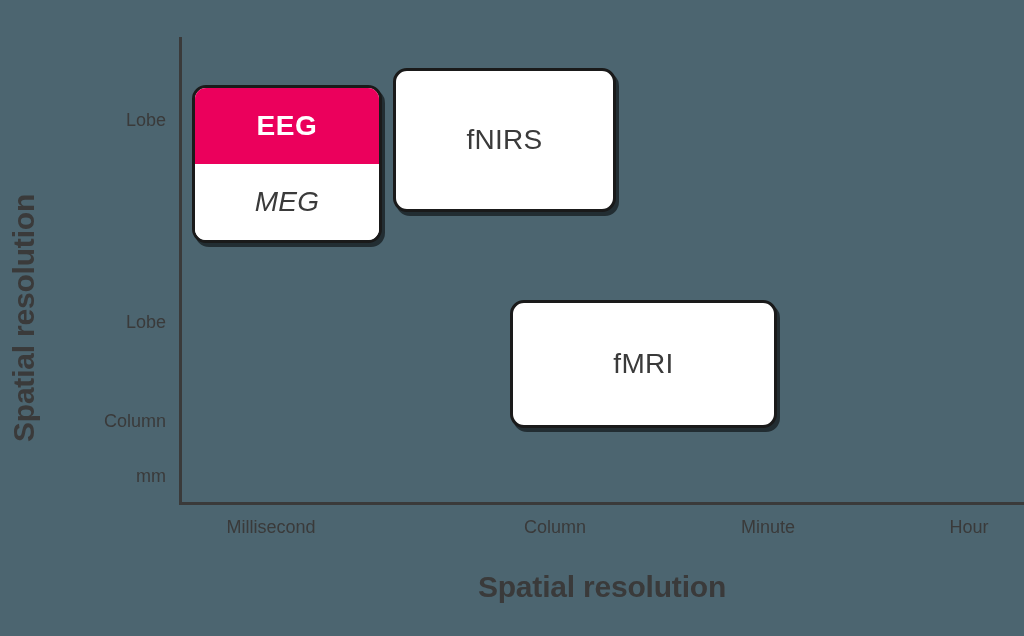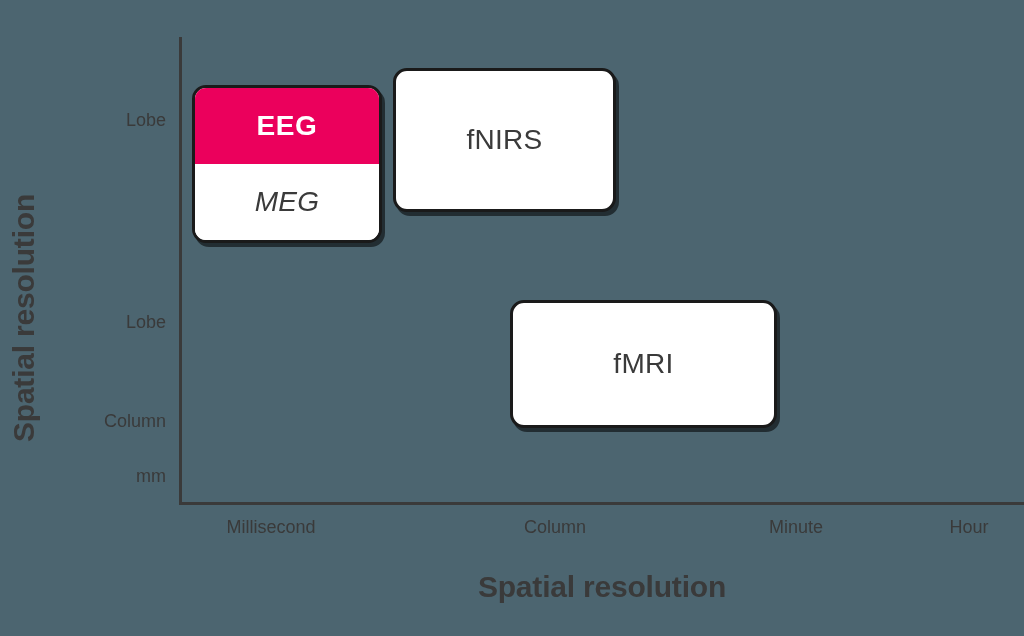--- a/index.html
+++ b/index.html
@@ -144,21 +144,21 @@
   <div id="y-axis" class="axis-line"></div>
   <div id="x-axis" class="axis-line"></div>
 
   <div class="tick ytick" style="top:120px;">Lobe</div>
   <div class="tick ytick" style="top:322px;">Lobe</div>
   <div class="tick ytick" style="top:421px;">Column</div>
   <div class="tick ytick" style="top:476px;">mm</div>
 
   <div class="tick xtick" style="left:271px;">Millisecond</div>
   <div class="tick xtick" style="left:555px;">Column</div>
-  <div class="tick xtick" style="left:796px;">Minute</div>
+  <div class="tick xtick" style="left:768px;">Minute</div>
   <div class="tick xtick" style="left:969px;">Hour</div>
 
   <div class="box" id="box-fnirs" style="left:393px; top:68px; width:223px; height:144px; z-index:2;">
     <span class="box-label">fNIRS</span>
   </div>
 
   <div class="box" id="box-eeg-meg" style="left:192px; top:85px; width:190px; height:158px; z-index:3;">
     <div class="half" id="seg-eeg">
       <span class="box-label">EEG</span>
     </div>

